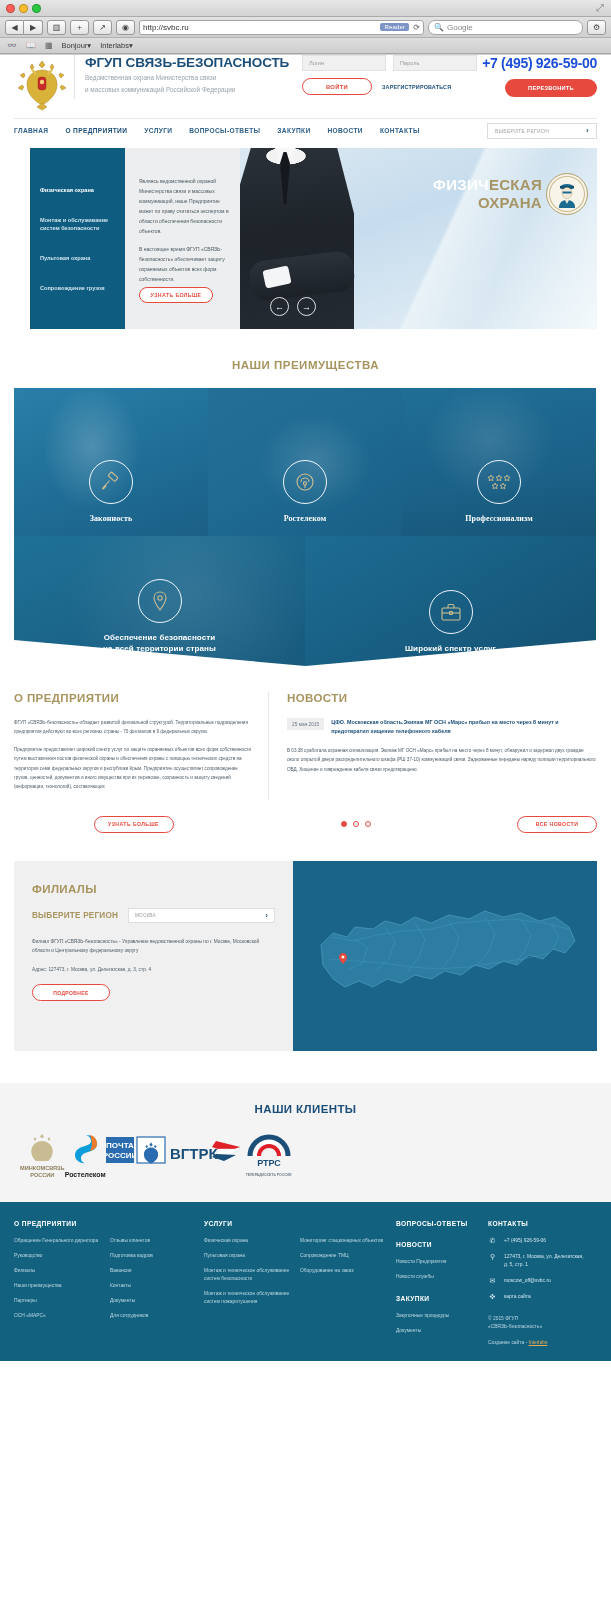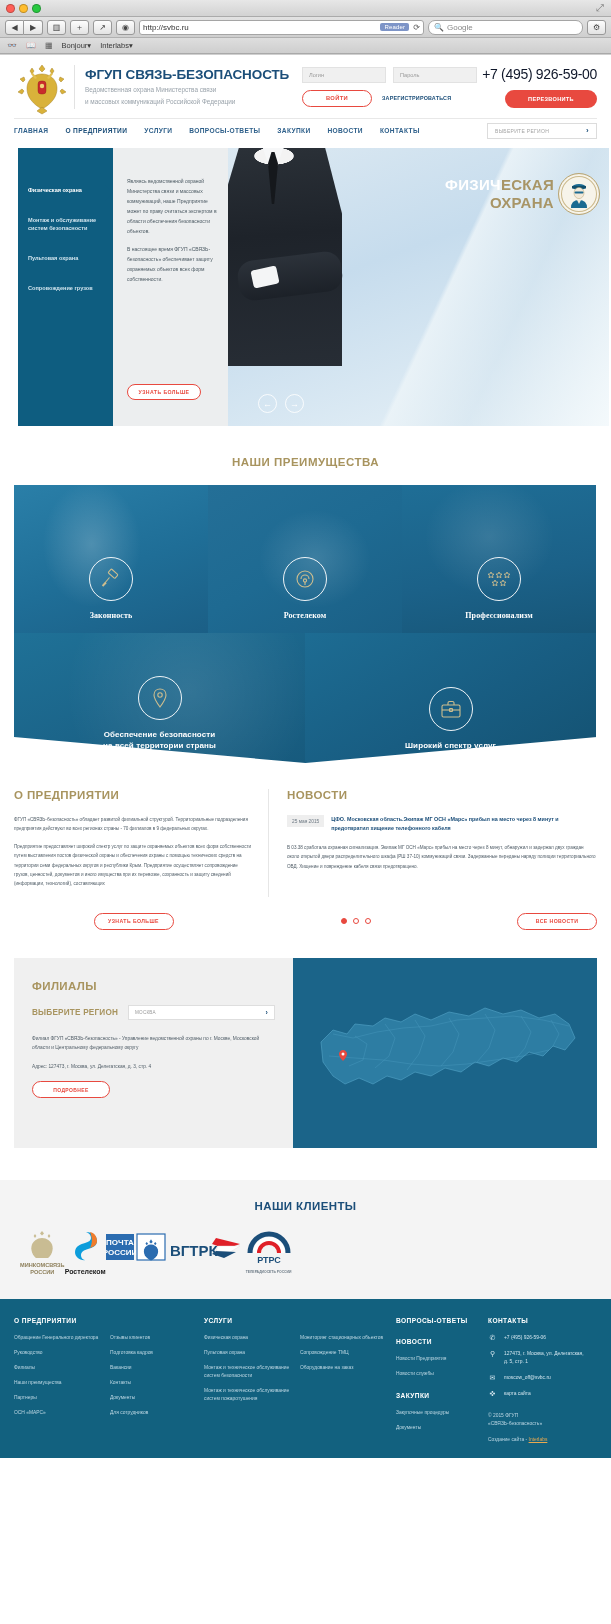--- a/index.html
+++ b/index.html
@@ -64,22 +64,22 @@
 
   
   .viewport {
     position:absolute; left:0; top:55px; width:611px; height:1569px;
     background:#ffffff; overflow:hidden;
   }
   .page { width:611px; }
 
   
   .site-header {
-    height:63px; background:#fff; display:flex; align-items:center;
-    padding: 8px 14px; position:relative;
+    height:63px; background:#fff; display:flex; 
+    padding: 0 14px; position:relative;
   }
   .emblem { width:56px; height:56px; flex:none; position:relative; }
   .emblem svg { display:block; }
   .brand-divider { width:1px; height:44px; background:#e2e2e2; margin:0 10px 0 4px; }
   .brand { flex:none; width:205px; }
   .brand-title {
     font-size:13.5px; font-weight:bold; color:#1b4e79; letter-spacing:-0.1px;
     line-height:15px; white-space:nowrap;
   }
   .brand-sub { font-size:6.4px; color:#9aa3ab; line-height:9px; margin-top:3px; }
@@ -90,21 +90,21 @@
     font-size:5.6px; color:#9a9a9a; padding:0 6px; display:flex; align-items:center;
   }
   .auth-row2 { display:flex; align-items:center; gap:10px; margin-top:7px; }
   .btn-login {
     width:70px; height:17px; border:1px solid #e8493f; border-radius:9px;
     background:#fff; color:#e8493f; font-size:5.8px; font-weight:bold;
     display:flex; align-items:center; justify-content:center; letter-spacing:.3px;
   }
   .link-register { font-size:5.4px; font-weight:bold; color:#1b4e79; letter-spacing:.2px; }
   .contacts-col { flex:none; text-align:right; }
-  .phone { font-size:14px; font-weight:normal; color:#0f172a; white-space:nowrap; letter-spacing:-0.3px;}
+  .phone { font-size:14px; font-weight:bold; color:#1d4ed8; white-space:nowrap; letter-spacing:-0.3px;}
   .btn-callback {
     margin-top:8px; margin-left:auto; width:92px; height:18px; border-radius:9px;
     background:#e8493f; color:#fff; font-size:5.6px; font-weight:bold;
     display:flex; align-items:center; justify-content:center; letter-spacing:.3px;
   }
 
   
   .nav-wrap { background:#fff; padding:0 14px 6px; }
   .nav {
     height:24px; border-top:1px solid #e8e8e8; display:flex; align-items:center;
@@ -117,21 +117,21 @@
   .nav-item.active { color:#1b4e79; border-bottom:1px solid transparent; }
   .region-select {
     margin-left:auto; width:110px; height:16px; background:#fff;
     border:1px solid #dcdcdc; display:flex; align-items:center;
     padding:0 7px; font-size:5px; color:#a4a4a4; letter-spacing:.3px;
     justify-content:space-between;
   }
   .region-select .chev { color:#1b4e79; font-size:8px; font-weight:bold; }
 
   
-  .hero { margin:0 2px; height:278px; display:flex; position:relative; overflow:hidden;padding-left:16px; }
+  .hero { margin:0 14px; height:181px; display:flex; position:relative; overflow:hidden;padding-left:16px; }
   .hero-tabs {
     width:95px; background:#0e5d80; padding:38px 0 0 0; flex:none; position:relative;
   }
   .hero-tab {
     font-size:5.6px; font-weight:bold; color:#cfe3ec; line-height:8px;
     padding:0 10px; margin-bottom:22px;
   }
   .hero-tab.active { color:#fff; position:relative; }
   .hero-tab.active::after{
     content:""; position:absolute; right:-8px; top:-1px;

